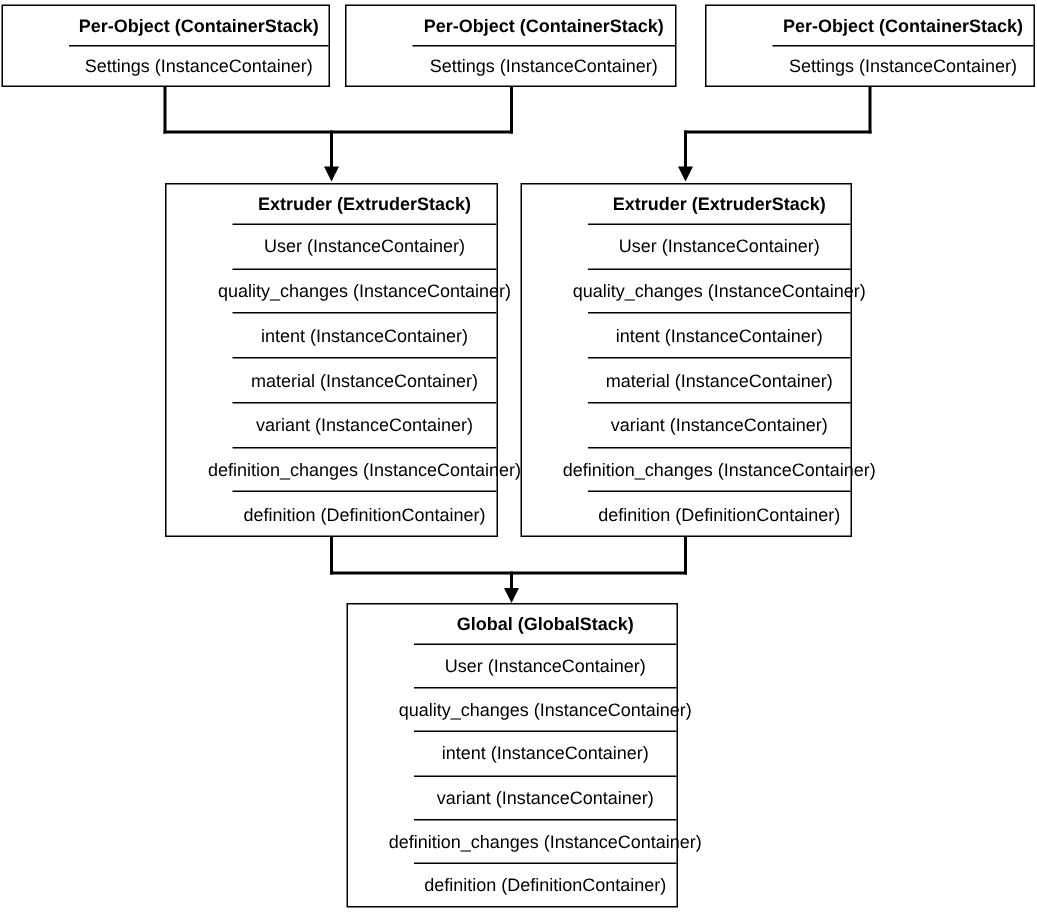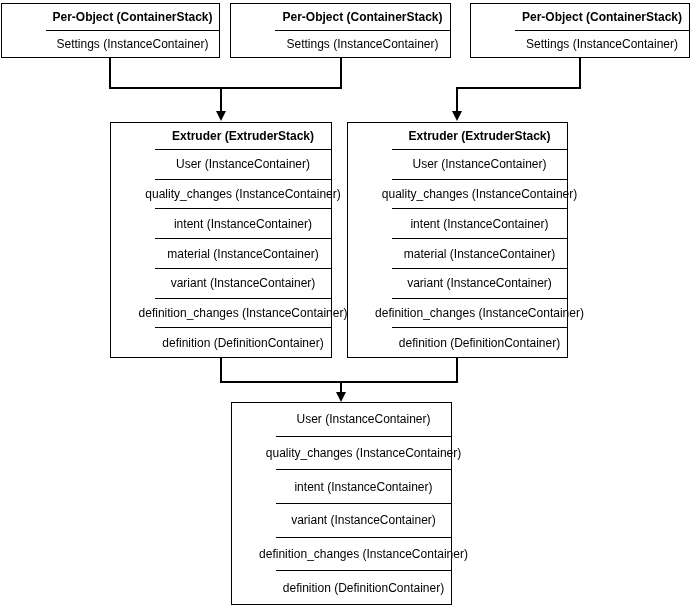--- a/index.html
+++ b/index.html
@@ -107,20 +107,21 @@
         <div class="box-row">quality_changes (InstanceContainer)</div>
         <div class="box-row">intent (InstanceContainer)</div>
         <div class="box-row">material (InstanceContainer)</div>
         <div class="box-row">variant (InstanceContainer)</div>
         <div class="box-row">definition_changes (InstanceContainer)</div>
         <div class="box-row">definition (DefinitionContainer)</div>
       </div>
   </div>
 
   <div class="box" id="g">
+    <div class="box-title">Global (GlobalStack)</div>
     <div class="box-rows">
         <div class="box-row">User (InstanceContainer)</div>
         <div class="box-row">quality_changes (InstanceContainer)</div>
         <div class="box-row">intent (InstanceContainer)</div>
         <div class="box-row">variant (InstanceContainer)</div>
         <div class="box-row">definition_changes (InstanceContainer)</div>
         <div class="box-row">definition (DefinitionContainer)</div>
       </div>
   </div>
 

